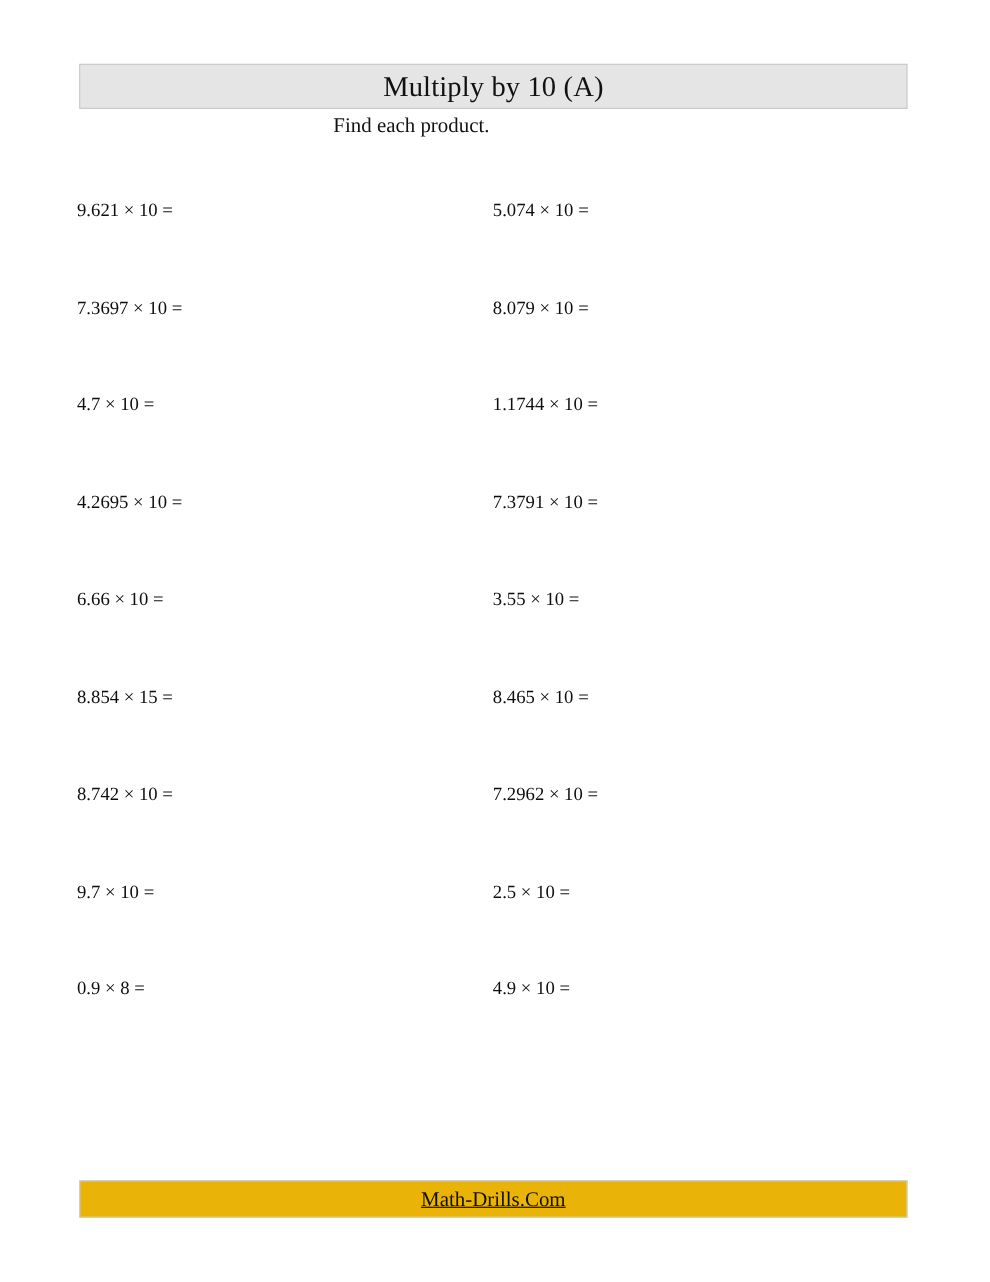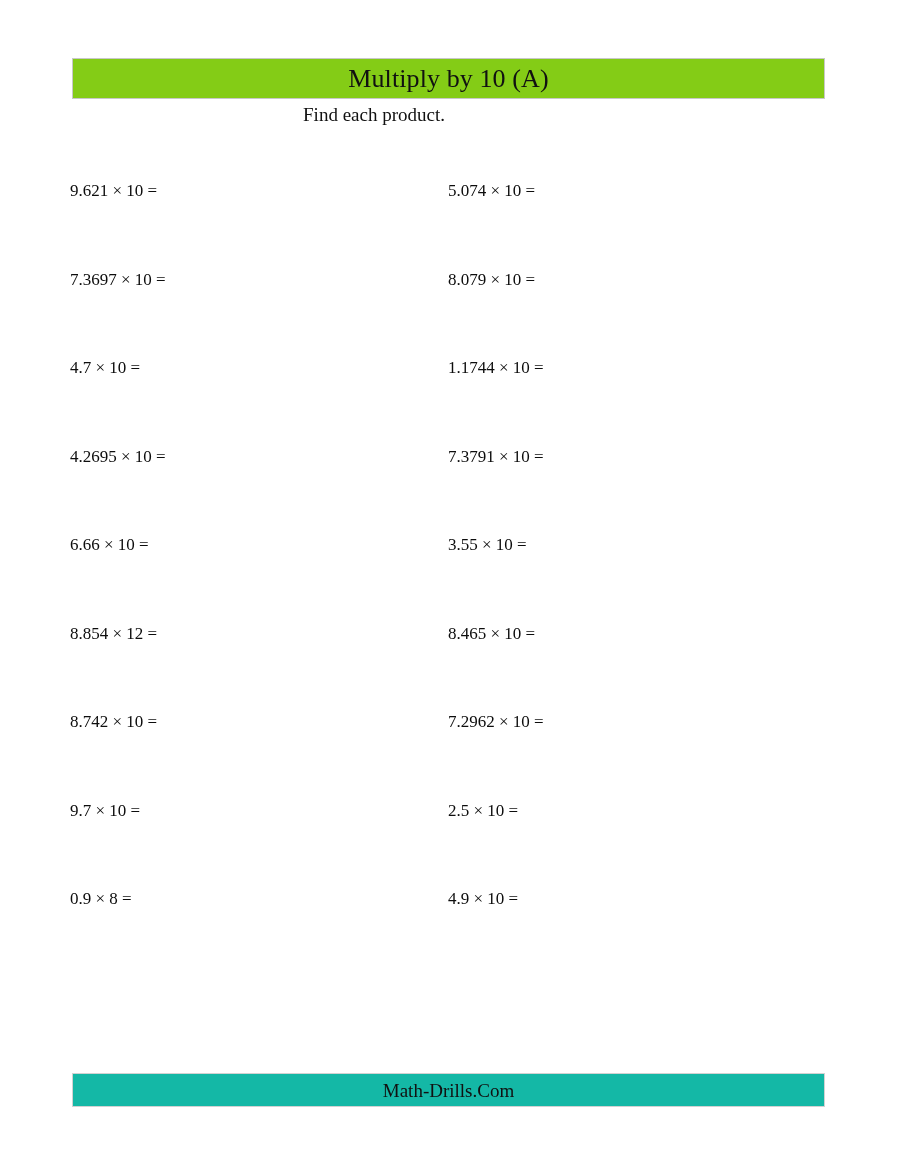--- a/index.html
+++ b/index.html
@@ -30,21 +30,21 @@
     position: absolute;
     left: 72px;
     top: 58px;
     width: 753px;
     height: 41px;
     border: 1px solid #c8c8c8;
     box-sizing: border-box;
     display: flex;
     align-items: center;
     justify-content: center;
-    background: #84cc16;
+    background: #e5e5e5;
   }
   .title-text {
     font-size: 26px;
     line-height: 1;
     font-weight: 400;
     letter-spacing: 0.1px;
     color: #111111;
     white-space: nowrap;
   }
 
@@ -87,21 +87,22 @@
     position: absolute;
     left: 72px;
     top: 1073px;
     width: 753px;
     height: 34px;
     border: 1px solid #d2d2d2;
     box-sizing: border-box;
     display: flex;
     align-items: center;
     justify-content: center;
-    background: #14b8a6;
+    background: #eab308;
+    text-decoration: underline;
   }
   .footer-text {
     font-size: 19px;
     line-height: 1;
     color: #111111;
     white-space: nowrap;
   }
 </style>
 </head>
 <body>
@@ -135,21 +136,21 @@
       <span class="prob left">4.2695 × 10 =</span>
       <span class="prob right">7.3791 × 10 =</span>
     </div>
 
     <div class="prob-row">
       <span class="prob left">6.66 × 10 =</span>
       <span class="prob right">3.55 × 10 =</span>
     </div>
 
     <div class="prob-row">
-      <span class="prob left">8.854 × 12 =</span>
+      <span class="prob left">8.854 × 15 =</span>
       <span class="prob right">8.465 × 10 =</span>
     </div>
 
 
     <div class="prob-row">
       <span class="prob left">8.742 × 10 =</span>
       <span class="prob right">7.2962 × 10 =</span>
     </div>
 
     <div class="prob-row">

